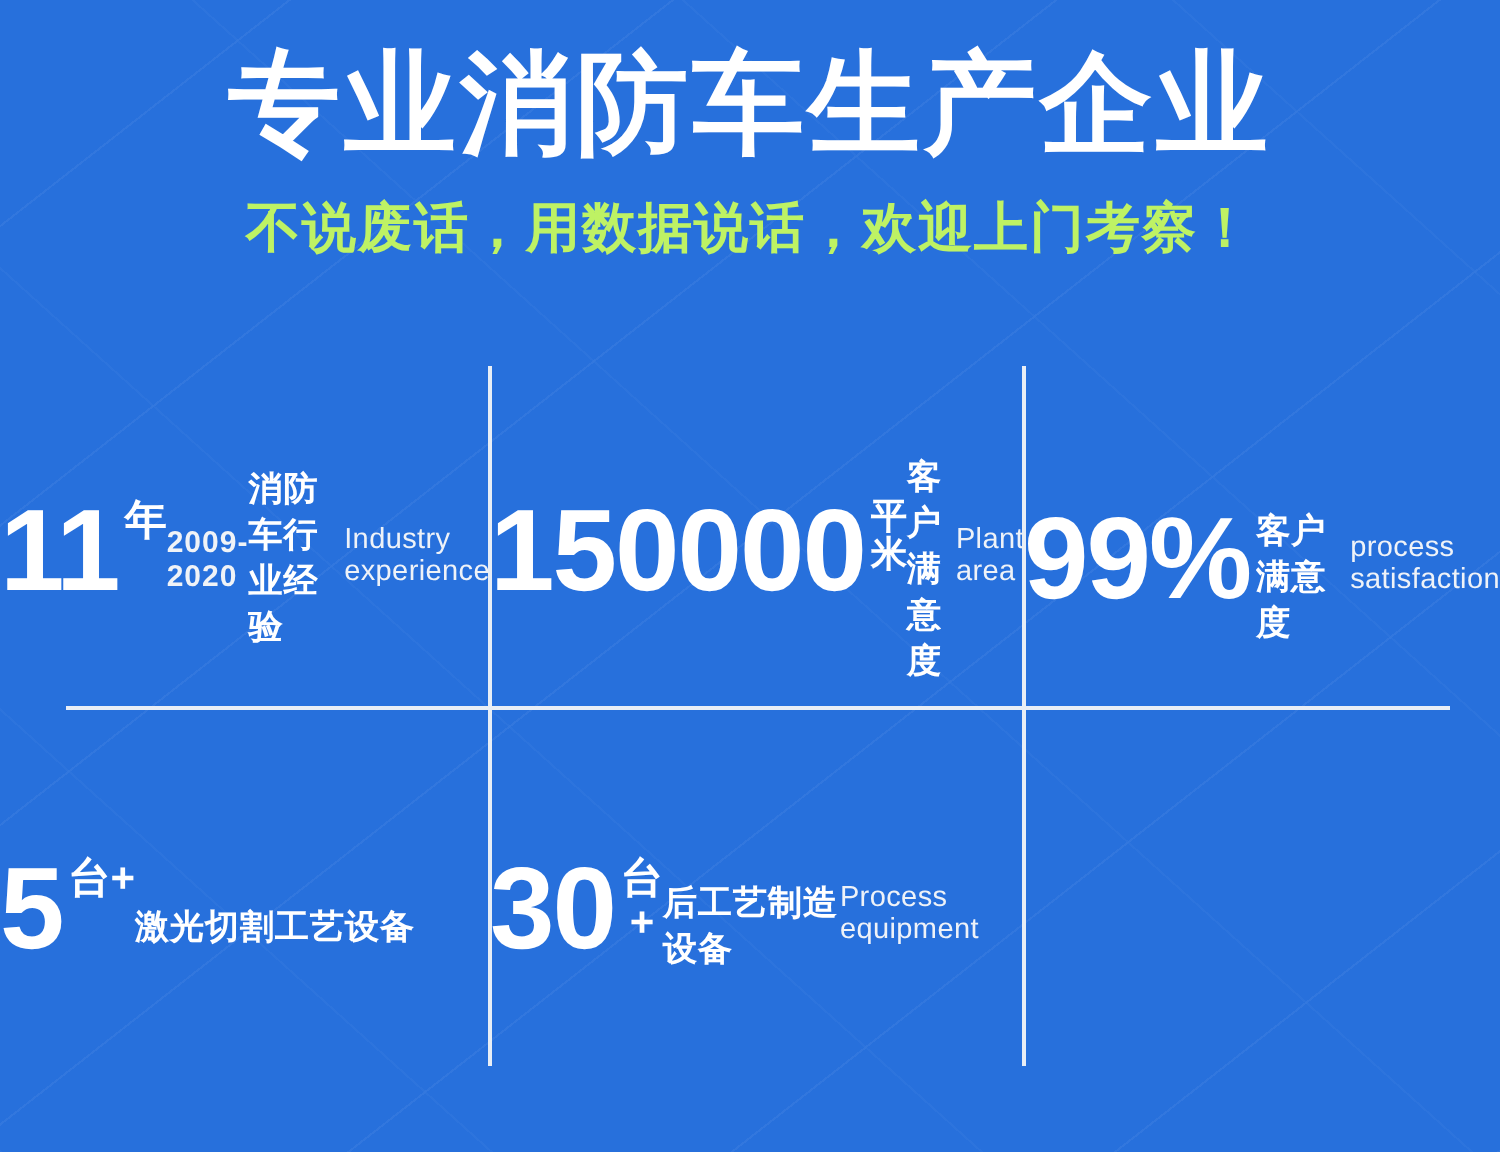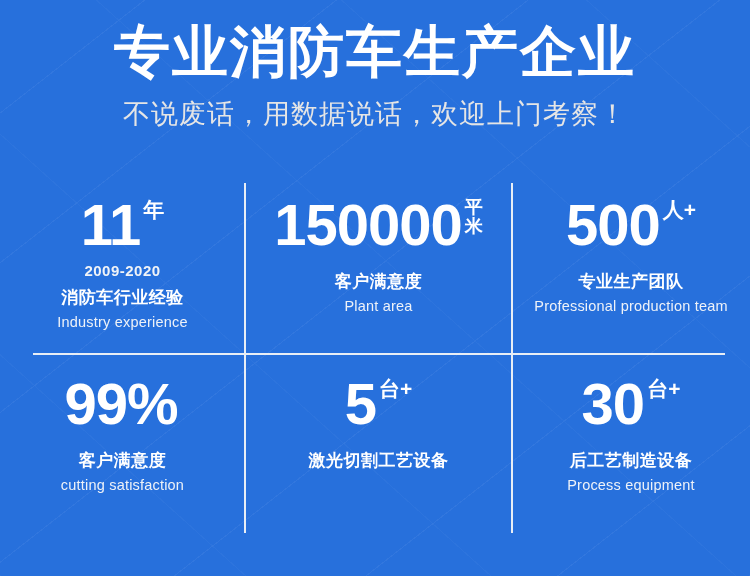--- a/index.html
+++ b/index.html
@@ -45,41 +45,41 @@
     font-size:56px;
     line-height:1.22;
     font-weight:700;
     letter-spacing:2px;
     color:#ffffff;
   }
   .sub-title{
     margin-top:12px;
     font-size:27px;
     line-height:1.2;
-    font-weight:400;
+    font-weight:700;
     letter-spacing:1px;
-    color:#e5e5e5;
+    color:#bef264;
   }
 
   
   .stats-grid{
     position:absolute;
     top:183px;
     left:0;
     width:750px;
     height:350px;
     display:grid;
     grid-template-columns:245px 267px 238px;
     grid-template-rows:171px 179px;
   }
 
   .stat-cell{
     position:relative;
     display:flex;
-    flex-direction:column;
+    flex-direction:row;
     align-items:center;
     padding-top:14px;
   }
   .stat-cell.r2{ padding-top:22px;align-items:center; }
 
   .stat-value{
     display:flex;
     align-items:flex-start;
     justify-content:center;
     line-height:1;
@@ -172,36 +172,28 @@
     <div class="stat-cell no-range">
       <div class="stat-value">
         <span class="stat-number">150000</span>
         <span class="stat-unit stacked">平
 米</span>
       </div>
       <div class="stat-label-cn">客户满意度</div>
       <div class="stat-label-en">Plant area</div>
     </div>
 
-    <div class="stat-cell no-range">
-      <div class="stat-value">
-        <span class="stat-number">500</span>
-        <span class="stat-unit">人+</span>
-      </div>
-      <div class="stat-label-cn">专业生产团队</div>
-      <div class="stat-label-en">Professional production team</div>
-    </div>
 
     <div class="stat-cell r2 no-range">
       <div class="stat-value">
         <span class="stat-number">99%</span>
         <span class="stat-unit"></span>
       </div>
       <div class="stat-label-cn">客户满意度</div>
-      <div class="stat-label-en">cutting satisfaction</div>
+      <div class="stat-label-en">process satisfaction</div>
     </div>
 
     <div class="stat-cell r2 no-range">
       <div class="stat-value">
         <span class="stat-number">5</span>
         <span class="stat-unit">台+</span>
       </div>
       <div class="stat-label-cn">激光切割工艺设备</div>
     </div>
 

